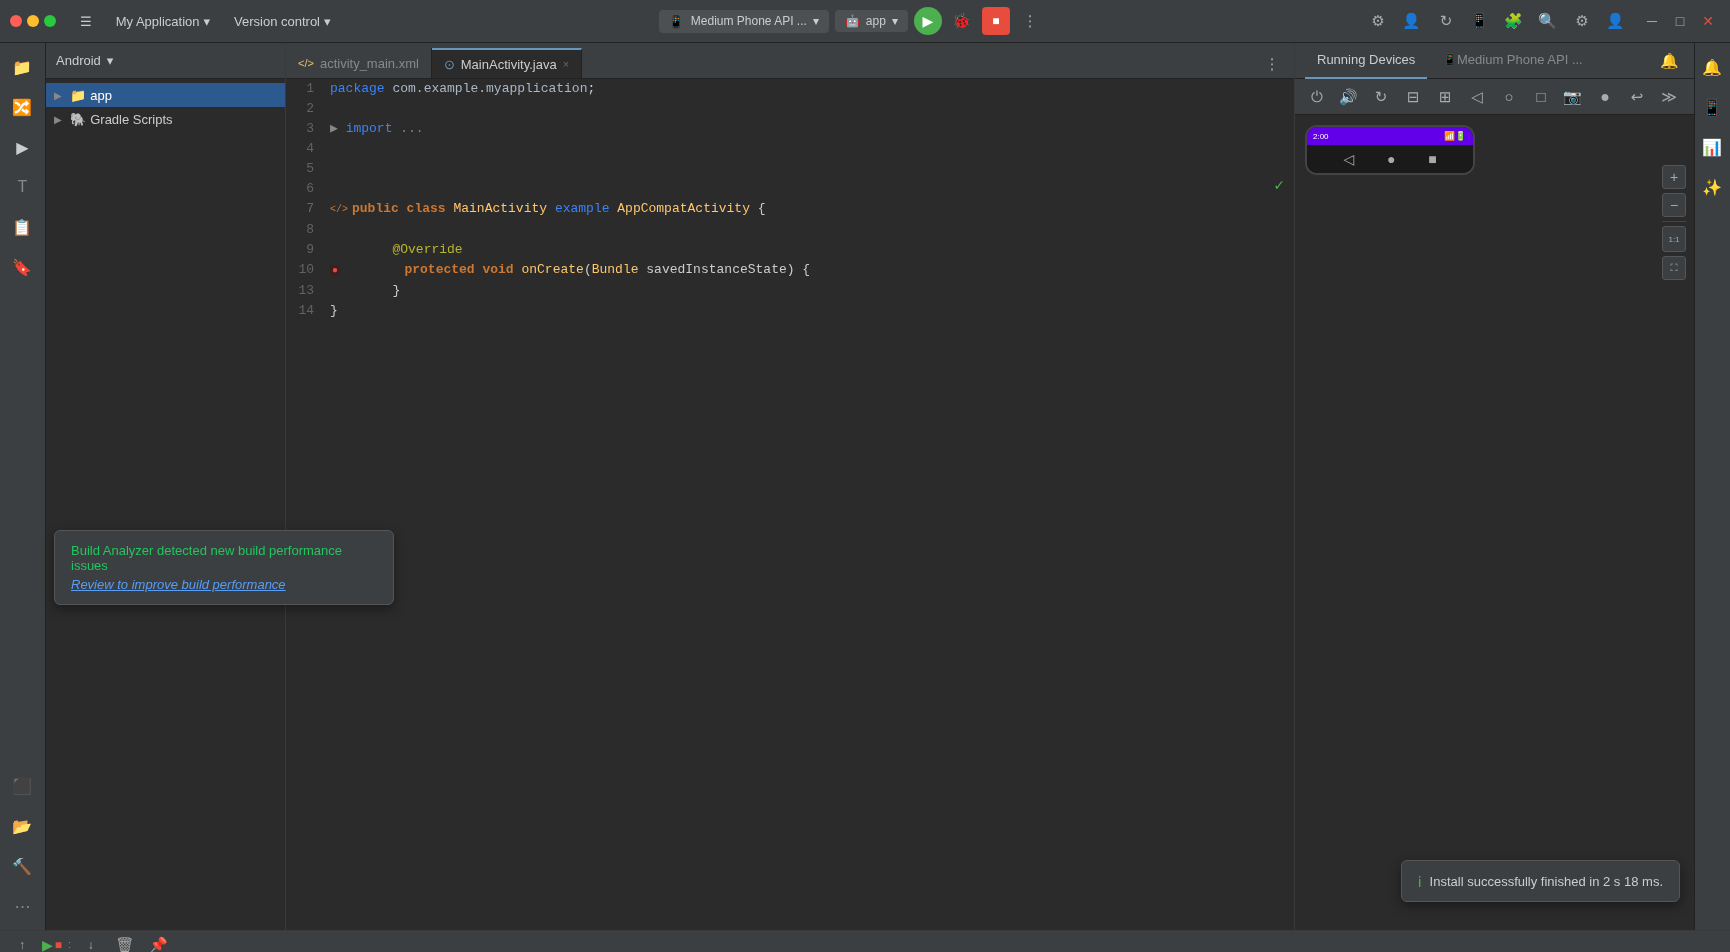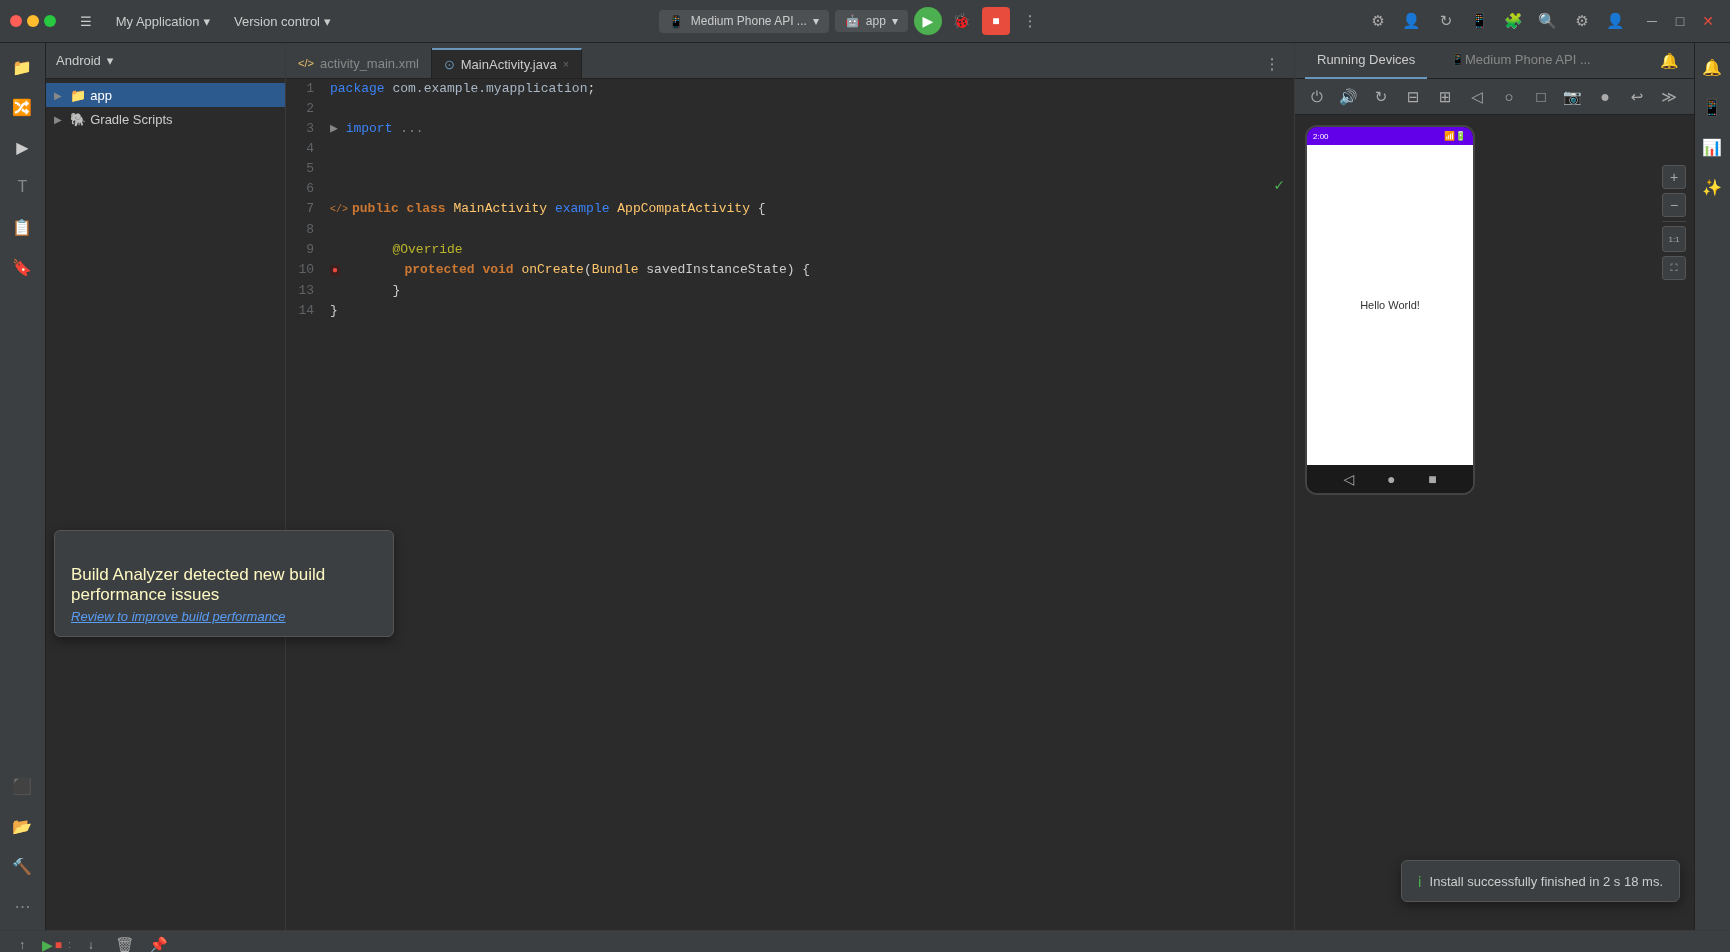--- a/index.html
+++ b/index.html
@@ -252,21 +252,21 @@
       display: flex;
       align-items: center;
       padding: 0 10px;
       gap: 6px;
       border-bottom: 1px solid #222;
       font-size: 13px;
     }
     .panel-tabs {
       display: flex;
       align-items: center;
-      gap: 12px;
+      gap: 4px;
     }
     .panel-tab {
       padding: 0 12px;
       height: 36px;
       display: flex;
       align-items: center;
       cursor: pointer;
       font-size: 13px;
       color: #888;
       border-bottom: 2px solid transparent;
@@ -406,24 +406,23 @@
       top: 530px;
       background: #3c3f41;
       border: 1px solid #555;
       border-radius: 6px;
       padding: 12px 16px;
       width: 340px;
       z-index: 50;
       box-shadow: 0 4px 12px rgba(0,0,0,0.4);
     }
     .popup-title {
-      font-size: 17px;
-      color: #fef9c3;
+      font-size: 13px;
+      color: #22c55e;
       margin-bottom: 4px;
-      margin-top: 22px;
     }
     .popup-link {
       color: #589df6;
       text-decoration: underline;
       cursor: pointer;
       font-size: 13px;
       font-style: italic;
     }
 
     
@@ -666,23 +665,20 @@
       <div class="icon-btn">↩</div>
       <div class="icon-btn">≫</div>
     </div>
     <div class="device-content" style="position:relative;">
       <div class="phone-frame">
         <div class="phone-statusbar">
           <span style="font-size:8px;">2:00</span>
           <span style="flex:1"></span>
           <span style="font-size:9px;">📶🔋</span>
         </div>
-        <div class="phone-screen">
-          <span>Hello World!</span>
-        </div>
         <div class="phone-navbar">
           <span class="nav-icon">◁</span>
           <span class="nav-icon">●</span>
           <span class="nav-icon">■</span>
         </div>
       </div>
       <div style="display:flex;flex-direction:column;gap:4px;position:absolute;right:8px;top:50px;">
         <div class="zoom-btn">+</div>
         <div class="zoom-btn">−</div>
         <div style="height:1px;background:#444;"></div>

